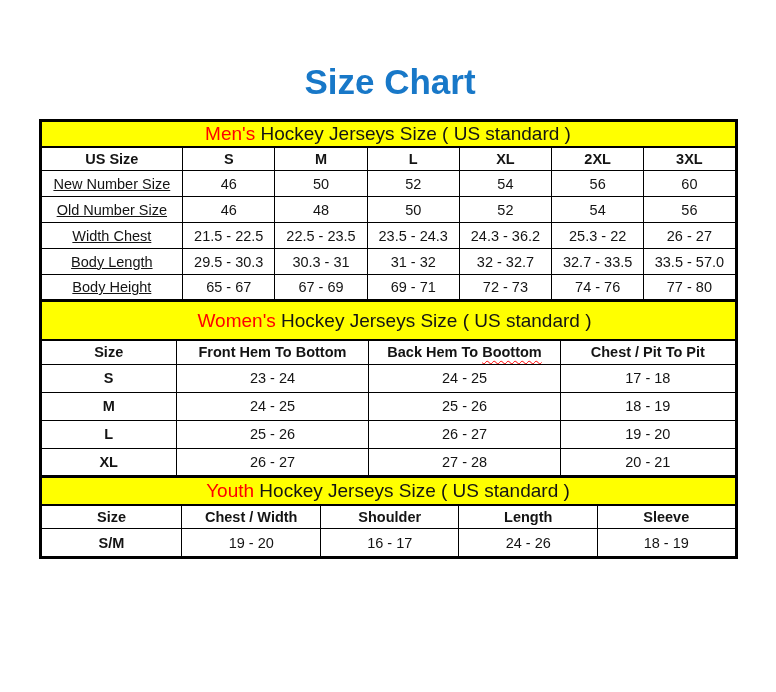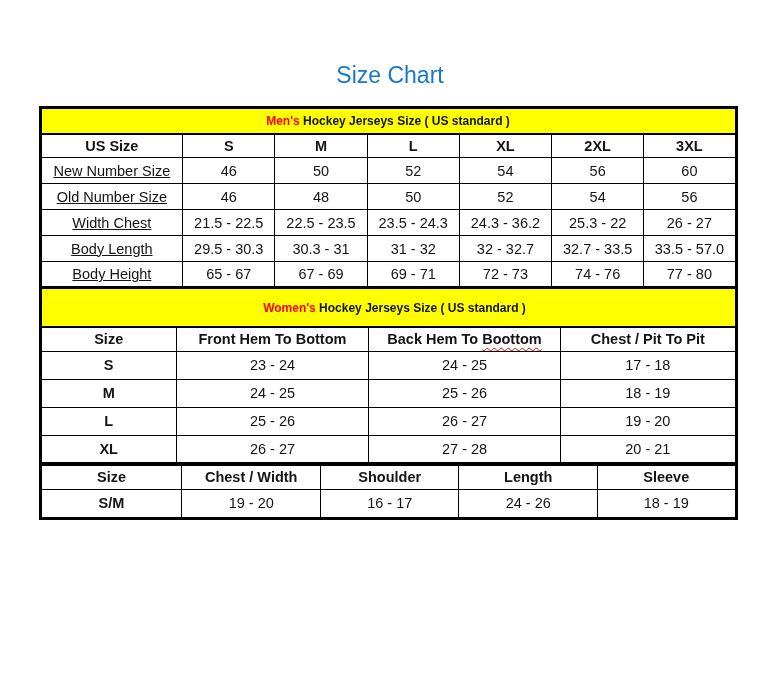--- a/index.html
+++ b/index.html
@@ -13,22 +13,22 @@
     margin: 0; padding: 0;
     width: 776px; height: 692px;
     background: #ffffff;
     font-family: "Liberation Sans", sans-serif;
     color: var(--ink);
     overflow: hidden;
   }
   .title {
     margin: 62px 0 0 4px;
     text-align: center;
-    font-size: 23px;
-    font-weight: normal;
+    font-size: 35px;
+    font-weight: bold;
     color: var(--title-blue);
     letter-spacing: 0px;
   }
   .chart {
     width: 699px;
     margin: 17px auto 0 auto;
   }
   table {
     width: 100%;
     border-collapse: collapse;
@@ -42,22 +42,22 @@
     text-align: center;
     vertical-align: middle;
     font-size: 14.5px;
     padding: 0 2px;
     overflow: hidden;
     white-space: nowrap;
   }
   th { font-weight: bold; height: 24px; }
   .banner-cell {
     background: var(--banner-yellow);
-    font-weight: bold;
-    font-size: 12px;
+    font-weight: normal;
+    font-size: 19px;
     height: 33px;
     border-bottom-width: 2.5px;
   }
   .t-womens .banner-cell { height: 38px; padding-left: 15px; }
   .t-youth  .banner-cell { height: 27px; }
   .banner-highlight { color: var(--accent-red); }
   .t-mens   td { height: 26px; }
   .t-womens td { height: 28px; }
   .t-youth  td { height: 29px; }
   .t-mens   .row-label { font-weight: normal; text-decoration: underline; }
@@ -198,20 +198,23 @@
   <table class="t-youth">
       <colgroup>
         <col>
         <col>
         <col>
         <col>
         <col>
       </colgroup>
       <tbody>
         <tr>
+          <td class="banner-cell" colspan="5"><span class="banner-highlight">Youth</span><span> Hockey Jerseys Size ( US standard )</span></td>
+        </tr>
+        <tr>
           <th>Size</th>
           <th>Chest / Width</th>
           <th>Shoulder</th>
           <th>Length</th>
           <th>Sleeve</th>
         </tr>
         <tr>
           <td class="row-label">S/M</td>
           <td>19 - 20</td>
           <td>16 - 17</td>

